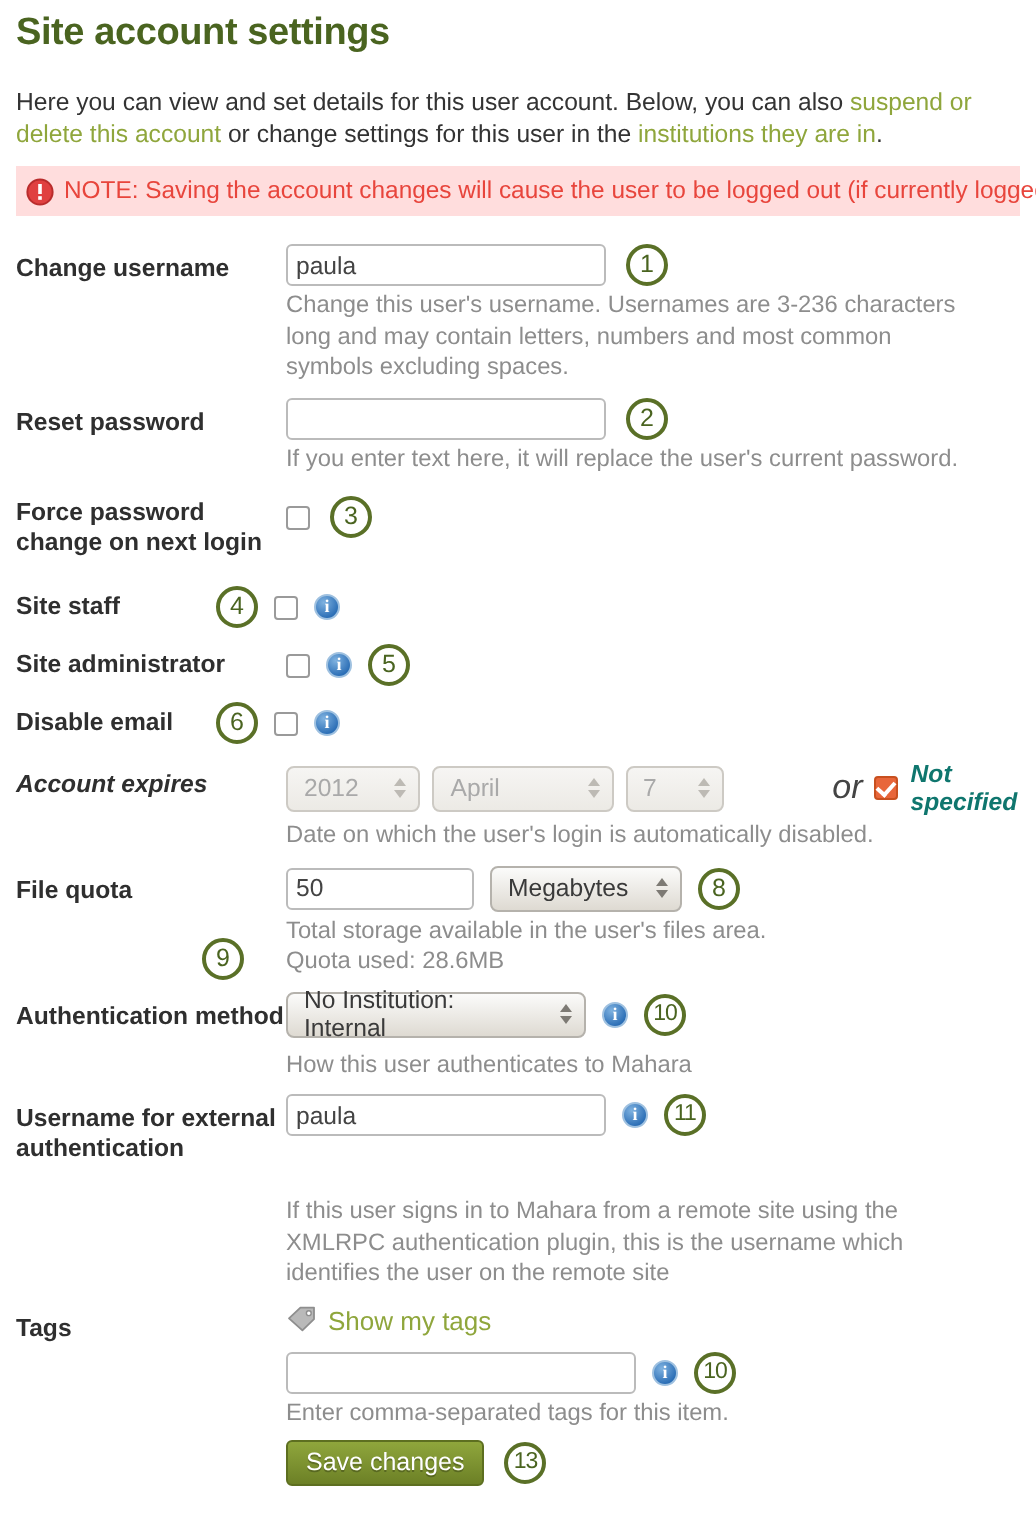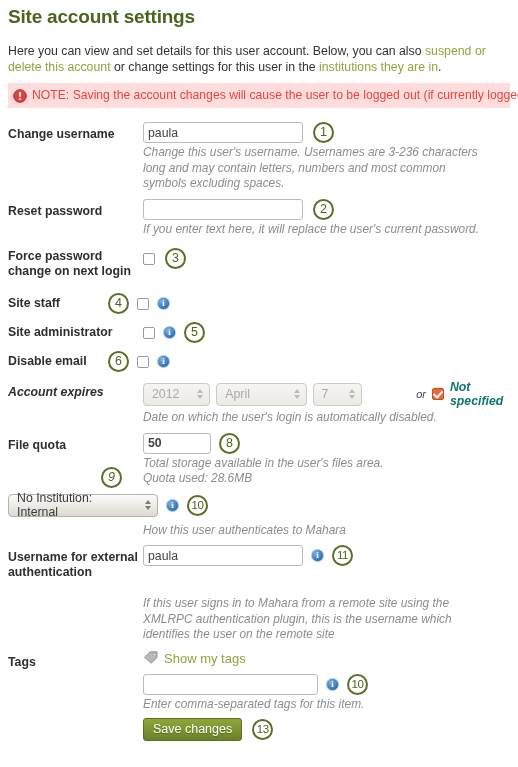--- a/index.html
+++ b/index.html
@@ -57,37 +57,36 @@
   }
   .lbl.italic { font-style: italic; }
   .ctl { flex: 1 1 auto; position: relative; display: flex; align-items: center; }
   .help {
     font-size: 11.9px;
     line-height: 15.5px;
     color: #8d8d8d;
     margin: 2px 0 0 135px;
     max-width: 340px;
     position: relative;
-    font-style: italic;
   }
   .help.w2 { max-width: 330px; }
 
   input.txt {
     height: 21px;
     width: 160px;
     border: 1px solid #bbb;
     border-radius: 3px;
     padding: 1px 4px;
     font-family: "Liberation Sans", sans-serif;
     font-size: 12.3px;
     color: #444;
     background: #fff;
     outline: none;
   }
-  input.txt.small { width: 68px; font-weight: bold; }
+  input.txt.small { width: 94px; }
   input.txt.tags { width: 175px; }
 
   .sel {
     position: relative;
     display: inline-flex;
     align-items: center;
     height: 23px;
     border: 1px solid #b5b2ac;
     border-radius: 4px;
     background: linear-gradient(#fbfbfa, #dedad2);
@@ -153,21 +152,21 @@
     border: 1px solid #9fc1e0;
     color: #fff;
     font-size: 9px;
     font-weight: bold;
     line-height: 11px;
     text-align: center;
     font-family: "Liberation Serif", serif;
     flex: 0 0 auto;
   }
 
-  .or { font-size: 11px; font-style: italic; color: #444; margin-left: 48px; }
+  .or { font-size: 17px; font-style: italic; color: #444; margin-left: 48px; }
   .notspec { font-size: 12.3px; font-style: italic; font-weight: bold; color: #0f766e; }
 
   .bubble {
     width: 21px; height: 21px;
     border: 2px solid #5a7027;
     border-radius: 50%;
     color: #4a6420;
     font-size: 12.5px;
     line-height: 17px;
     text-align: center;
@@ -310,32 +309,40 @@
     </div>
   </div>
   <div class="help">Date on which the user's login is automatically disabled.</div>
 
   <div class="gap-s"></div>
 
   <div class="row">
     <div class="lbl">File quota</div>
     <div class="ctl fg8">
       <input class="txt small" type="text" value="50" style="">
+      <span class="sel quota">
+        <span>Megabytes</span>
+        <span class="spin">
+            <i class="up"></i>
+            <i class="dn"></i>
+          </span>
+      </span>
       <span class="bubble">8</span>
     </div>
   </div>
   <div class="help">Total storage available in the user's files area.</div>
   <div class="help" style="margin-top:0;">
     <span class="bubble" style="position:absolute; left:-42px; top:-4px;">9</span>
     <span>Quota used: 28.6MB</span>
   </div>
 
   <div class="gap-s"></div>
 
   <div class="row">
+    <div class="lbl">Authentication method</div>
     <div class="ctl fg8">
       <span class="sel auth">
         <span>No Institution: Internal</span>
         <span class="spin">
             <i class="up"></i>
             <i class="dn"></i>
           </span>
       </span>
       <span class="info">i</span>
       <span class="bubble b2">10</span>

